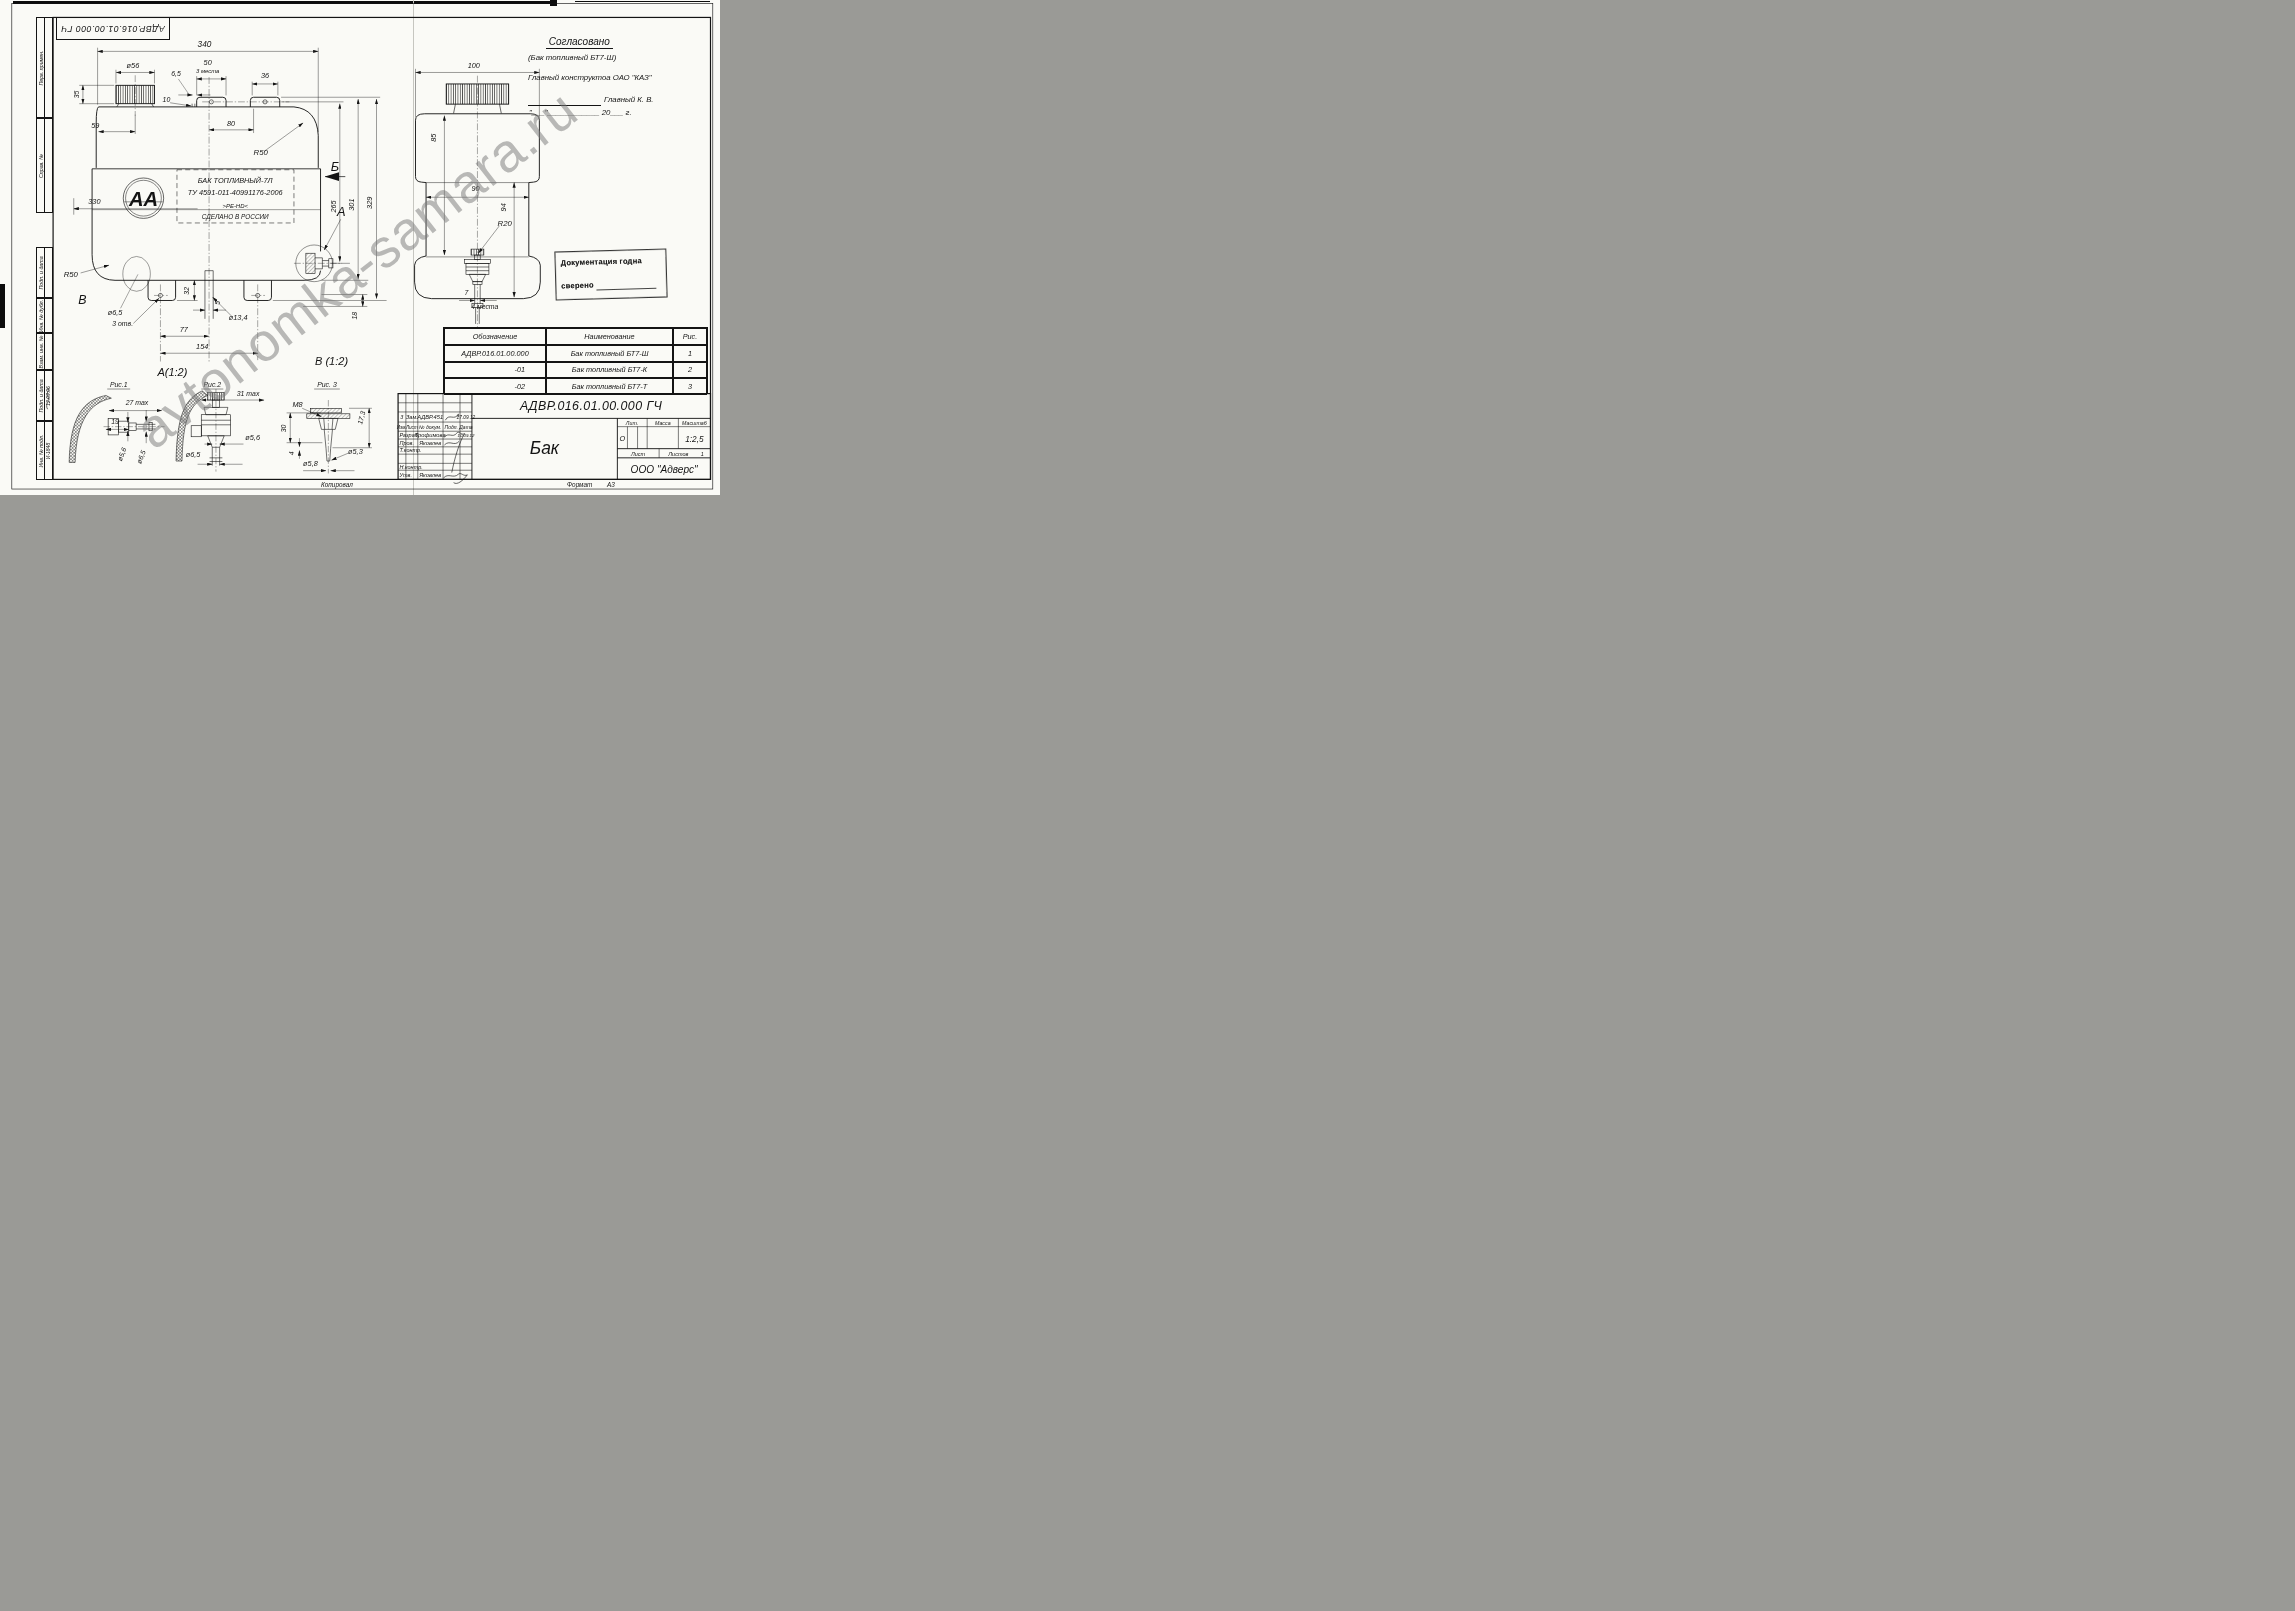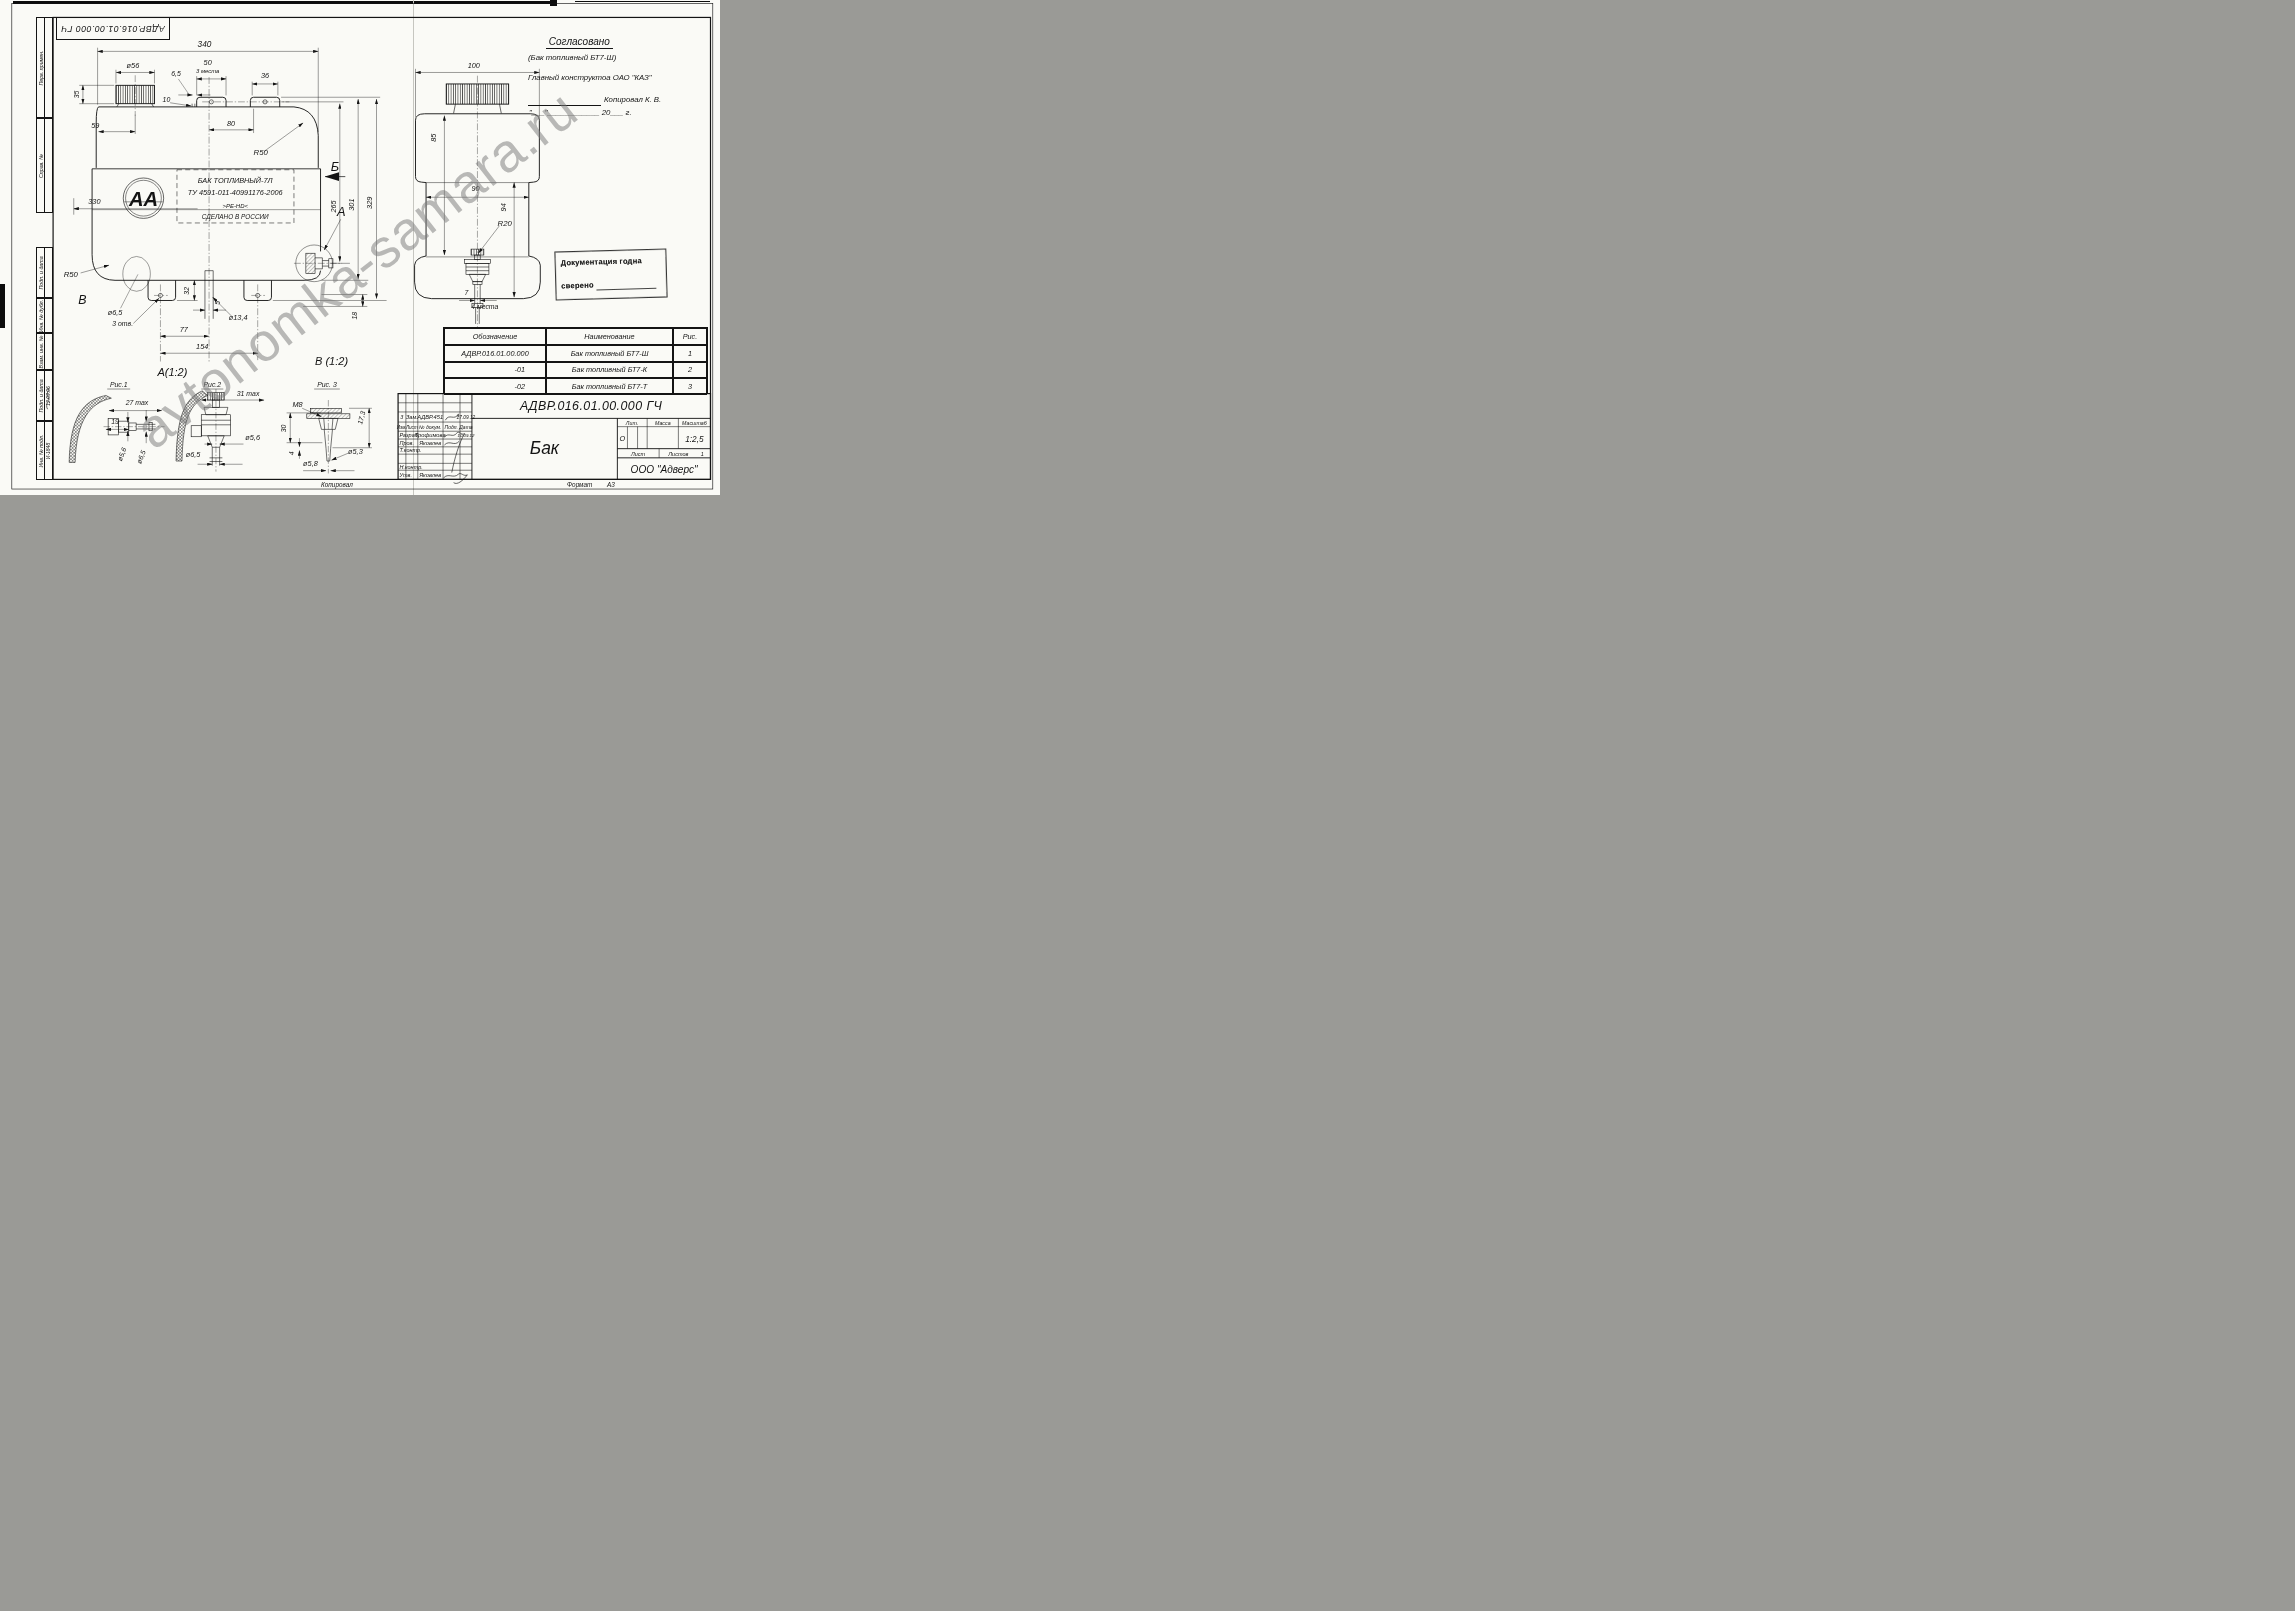--- a/index.html
+++ b/index.html
@@ -458,21 +458,21 @@
   <div class="mbox" style="top:421px;height:59px;">
     <div class="vdiv"></div>
     <span class="vlabel">Инв. № подл.</span>
     <span class="vlabel2">И-1848</span>
   </div>
 
   <div class="t appr" style="left:546px;top:36px;font-size:10px;border-bottom:0.7px solid #141414;padding:0 2.8px 0.9px;">Согласовано</div>
   <div class="t appr" style="left:528px;top:53px;">(Бак топливный БТ7-Ш)</div>
   <div class="t appr" style="left:528px;top:73px;">Главный конструктоа ОАО "КАЗ"</div>
   <div style="position:absolute;left:528px;top:105px;width:73px;border-bottom:0.7px solid #141414;"></div>
-  <div class="t appr" style="left:604px;top:95px;">Копировал К. В.</div>
+  <div class="t appr" style="left:604px;top:95px;">Главный К. В.</div>
   <div class="t appr" style="left:529px;top:108px;">"___"____________ 20___ г.</div>
 
   <div id="stamp">
     <span class="s1">Документация годна</span>
     <span class="s2">сверено</span>
     <div class="ul"></div>
   </div>
 
   <div id="spec">
     <div>Обозначение</div>

